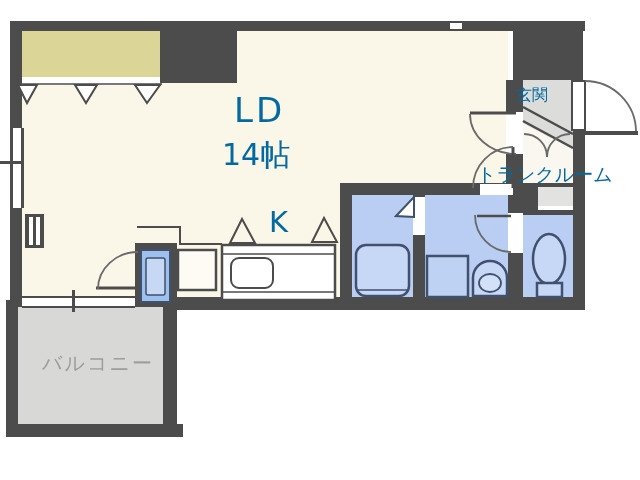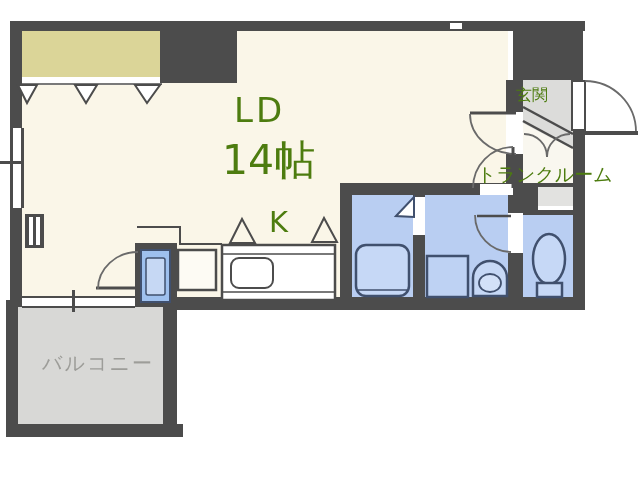--- a/index.html
+++ b/index.html
@@ -1,21 +1,21 @@
 <!DOCTYPE html>
 <html><head>
 <meta charset="utf-8">
 <style>
   html,body{margin:0;padding:0;background:#ffffff;}
   #stage{position:relative;width:640px;height:480px;background:#ffffff;overflow:hidden;
          font-family:"DejaVu Sans",sans-serif;}
   .floor,.wall,.gap,.lbl{position:absolute;}
   .wall{background:#4c4c4c;}
   .gap{background:#ffffff;}
-  .lbl{color:#4d7c0f;line-height:1;white-space:nowrap;z-index:60;}
+  .lbl{color:#0369a1;line-height:1;white-space:nowrap;z-index:60;}
   svg.overlay{position:absolute;left:0;top:0;z-index:40;pointer-events:none;}
   
   .f-ld,.f-kitchen{background:#faf6e8;}
   .f-hall{background:#f9f7ef;}
   .f-genkan{background:#dcdcda;}
   .f-trunk{background:#e2e2e0;}
   .f-blue{background:#b9cef2;}
   .f-balcony{background:#d8d8d6;}
   .f-closet{background:#dbd598;}
 </style>
@@ -127,19 +127,19 @@
 
     <ellipse cx="549" cy="259" rx="16" ry="25" fill="#c6d8f6" stroke="#40506e" stroke-width="2.5"></ellipse>
     <rect x="537" y="283" width="25" height="14" fill="#c6d8f6" stroke="#40506e" stroke-width="2.5"></rect>
 
     <rect x="25" y="214" width="19" height="34" fill="#4c4c4c"></rect>
     <rect x="29" y="217" width="4" height="28" fill="#ffffff"></rect>
     <rect x="36" y="217" width="4" height="28" fill="#ffffff"></rect>
   </svg>
 
   <div class="lbl" style="left:234px;top:93px;font-size:34px;letter-spacing:3px;">LD</div>
-  <div class="lbl" style="left:222px;top:140px;font-size:41px;">14帖</div>
+  <div class="lbl" style="left:222px;top:140px;font-size:30px;">14帖</div>
   <div class="lbl" style="left:269px;top:208px;font-size:29px;">K</div>
   <div class="lbl" style="left:516px;top:87px;font-size:16px;">玄関</div>
   <div class="lbl" style="left:42px;top:353px;font-size:20px;color:#9d9d99;letter-spacing:2px;">バルコニー</div>
   <div class="lbl" style="left:477px;top:165px;font-size:19px;">トランクルーム</div>
 
 </div>
 
 </body></html>

